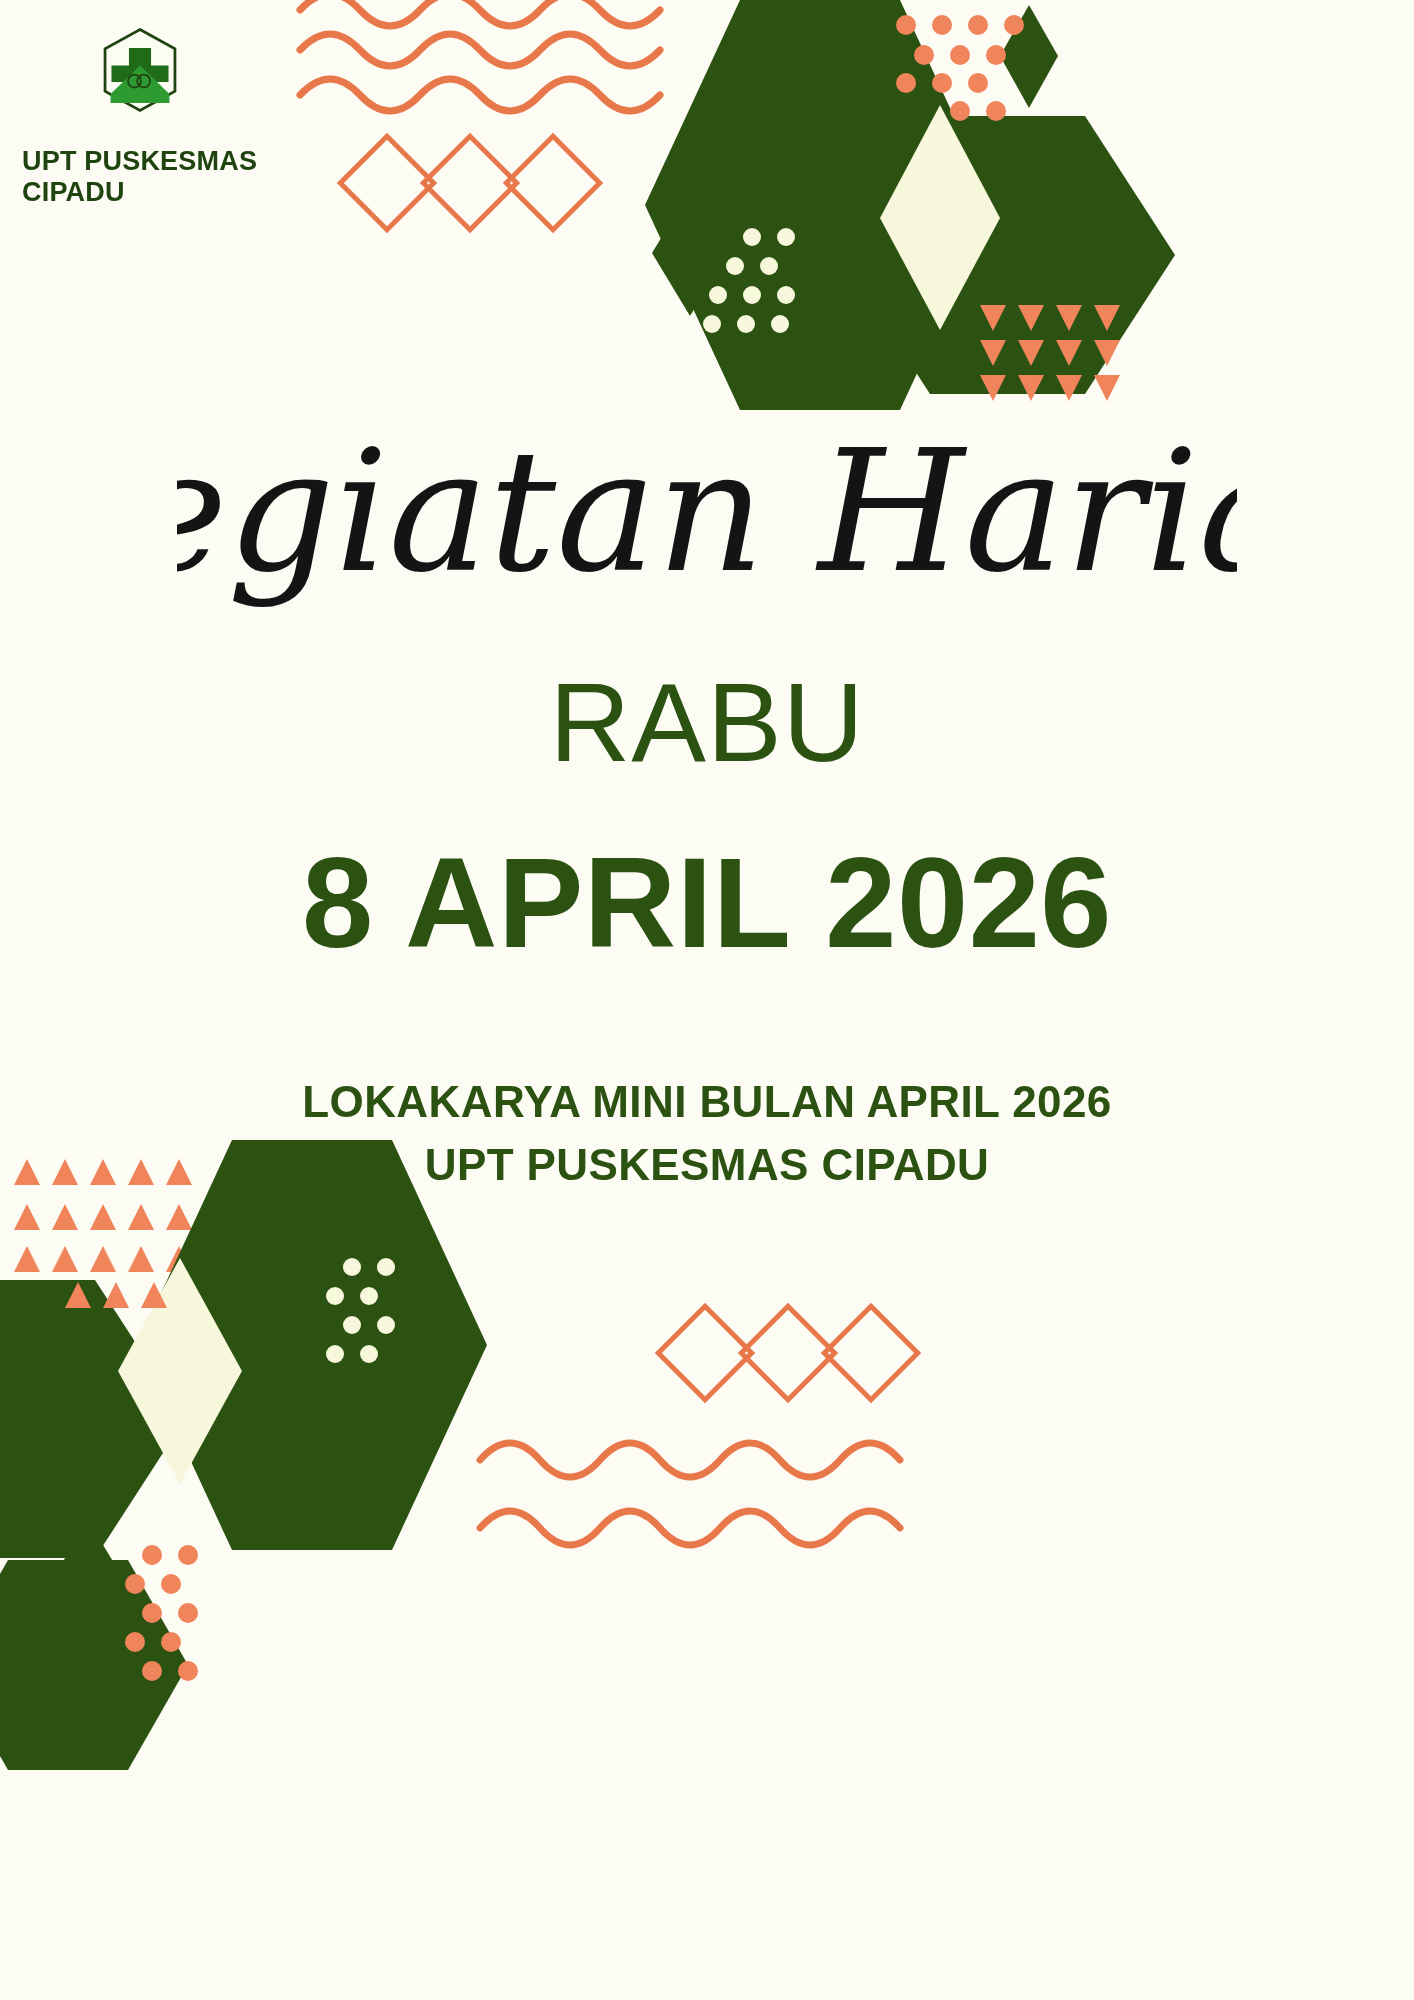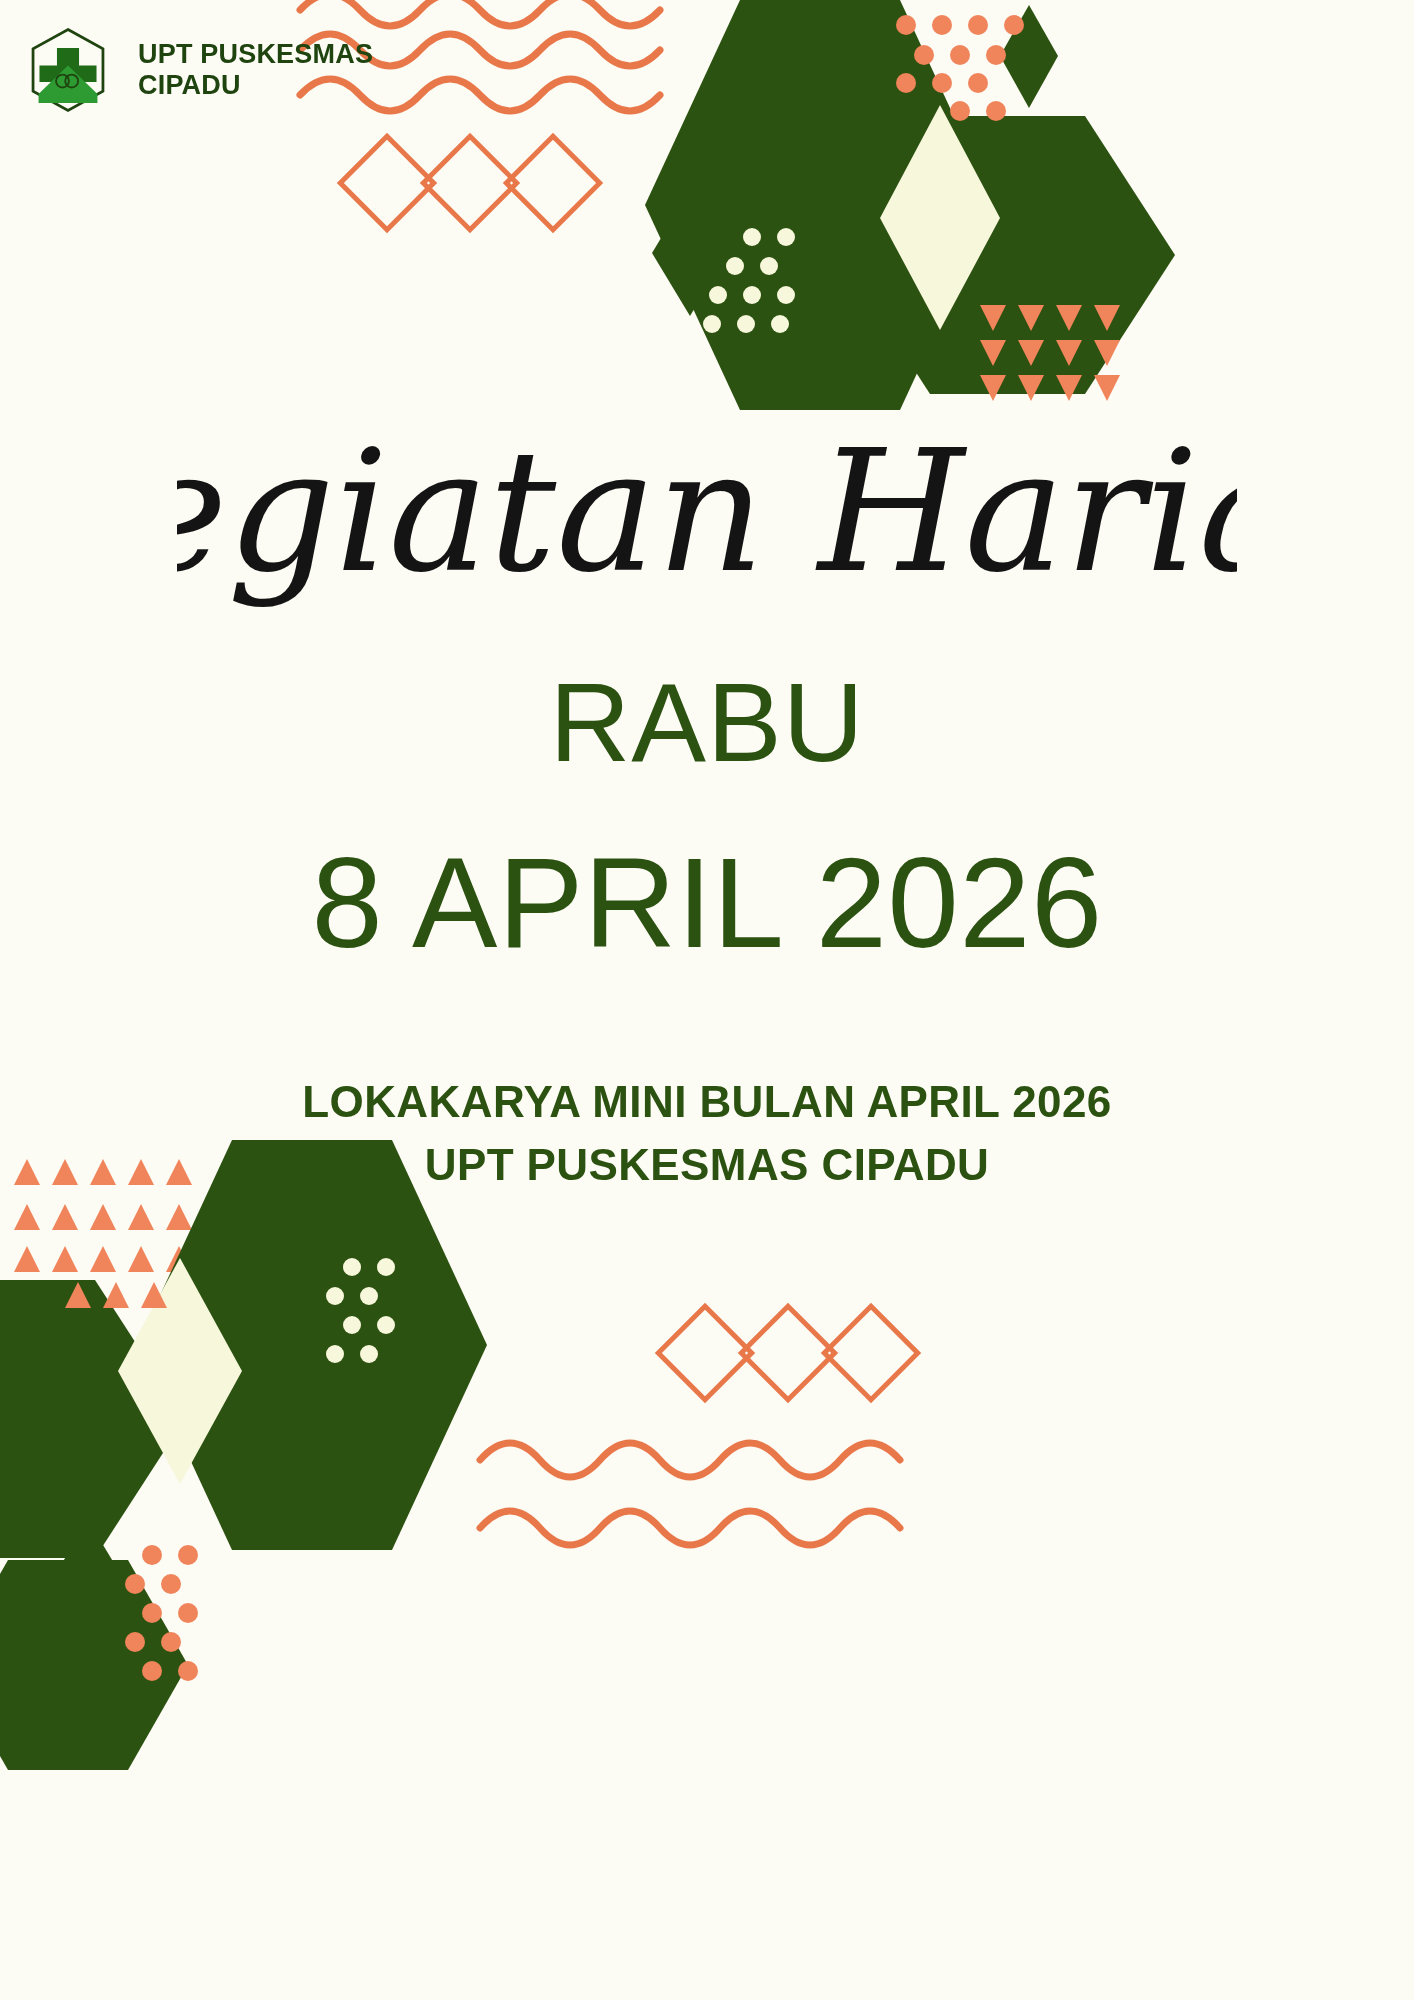--- a/index.html
+++ b/index.html
@@ -14,22 +14,23 @@
     position:absolute;inset:0;
     background:#FCFBF4;
     overflow:hidden;
   }
   .layer{position:absolute;inset:0;pointer-events:none;}
   svg.layer{width:1414px;height:2000px;display:block;}
 
   
   .brand{
     position:absolute;left:22px;top:24px;
-    display:flex;align-items:center;gap:24px;
+    display:flex;align-items:center;gap:30px;
     z-index:6;
+    flex-direction:column;
   }
   .brand-mark{width:92px;height:92px;flex:0 0 92px;}
   .brand-text{
     color:#1F4410;
     font-weight:700;
     font-size:27px;
     line-height:1.14;
     letter-spacing:0.2px;
     white-space:pre-line;
   }
@@ -50,21 +51,21 @@
   .day{
     font-size:112px;
     font-weight:400;
     letter-spacing:1px;
     line-height:1.02;
     margin:8px;
     padding-top:18px;
   }
   .date{
     font-size:128px;
-    font-weight:400;
+    font-weight:700;
     letter-spacing:0.5px;
     line-height:1.05;
     margin:4px;
     padding-top:48px;
   }
   .sub{
     margin:7px;
     padding-top:96px;
     font-size:44px;
     font-weight:700;

